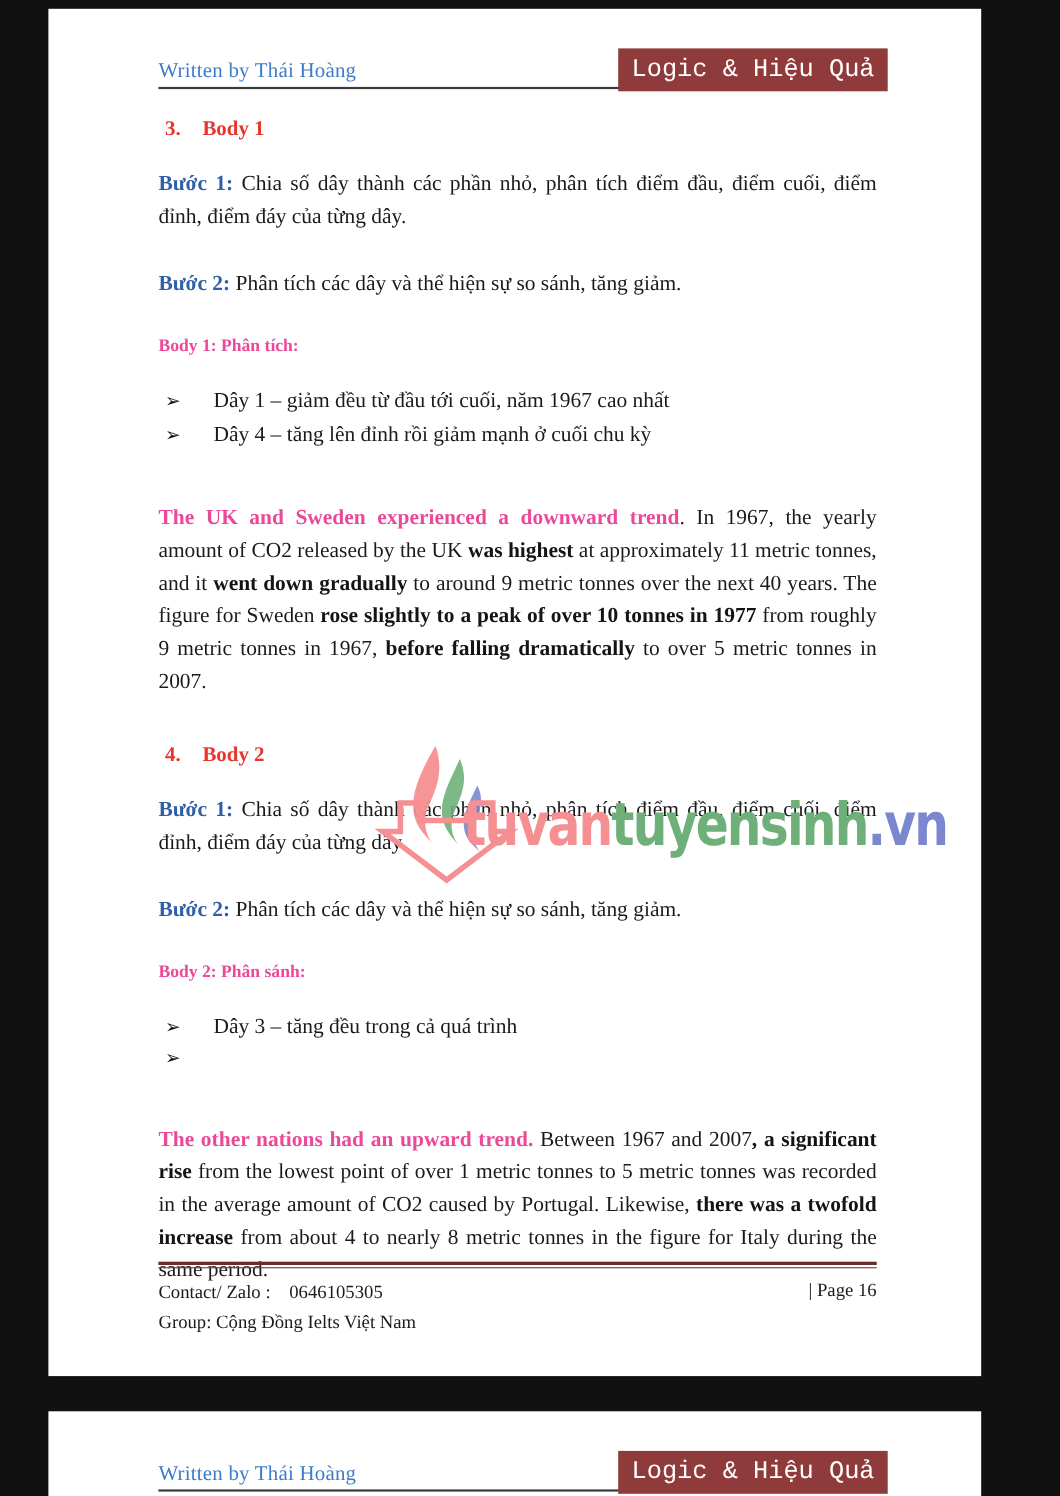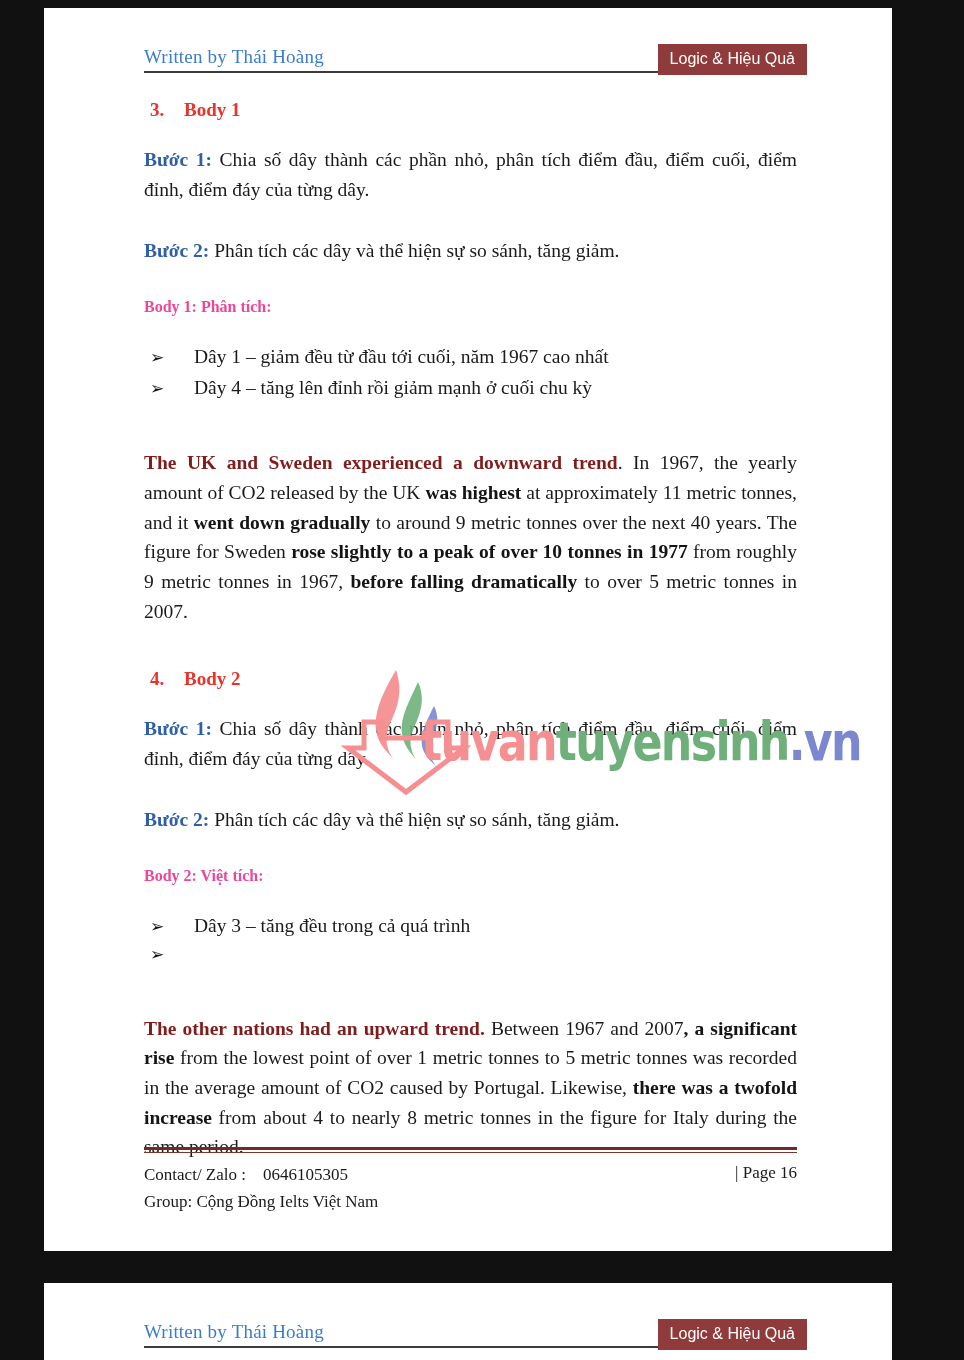--- a/index.html
+++ b/index.html
@@ -62,22 +62,22 @@
     position: absolute;
     left: 0;
     right: 0;
     bottom: 0;
     height: 2px;
     background: #3b3b3b;
   }
   .header-badge {
     background: #8f3b3b;
     color: #ffffff;
-    font-family: Liberation Sans, sans-serif;
-    font-size: 16px;
+    font-family: Liberation Mono, monospace;
+    font-size: 23px;
     padding: 6px 12px 7px 12px;
     white-space: nowrap;
     position: relative;
     z-index: 2;
     margin-bottom: -2px;
     margin-right: -10px;
   }
 
   
   .content {
@@ -103,21 +103,21 @@
     text-align: justify;
     text-justify: inter-word;
   }
   p.para.last { margin-bottom: 0; }
 
   .step-label {
     color: #2f5fa8;
     font-weight: bold;
   }
   .lead-blue {
-    color: #7f1d1d;
+    color: #ec4899;
     font-weight: bold;
   }
   strong.em { font-weight: bold; color: #141414; }
 
   .sub-heading {
     font-size: 16px;
     font-weight: bold;
     color: #ec4899;
     margin: 0 0 26px 0;
   }
@@ -272,21 +272,21 @@
         </h2>
 
         <p class="para"><span class="step-label">Bước 1:</span><span> Chia số dây thành các phần nhỏ, phân tích điểm đầu, điểm cuối, điểm đỉnh, điểm đáy của từng dây.</span></p>
 
         <div class="gap-sm"></div>
 
         <p class="para"><span class="step-label">Bước 2:</span><span> Phân tích các dây và thể hiện sự so sánh, tăng giảm.</span></p>
 
         <div class="gap-sm"></div>
 
-        <p class="sub-heading">Body 2: Việt tích:</p>
+        <p class="sub-heading">Body 2: Phân sánh:</p>
 
         <ul class="arrow-list">
           <li>
             <span class="arrow-bullet">➢</span>
             <span>Dây 3 – tăng đều trong cả quá trình</span>
           </li>
           <li>
             <span class="arrow-bullet">➢</span>
           </li>
         </ul>

